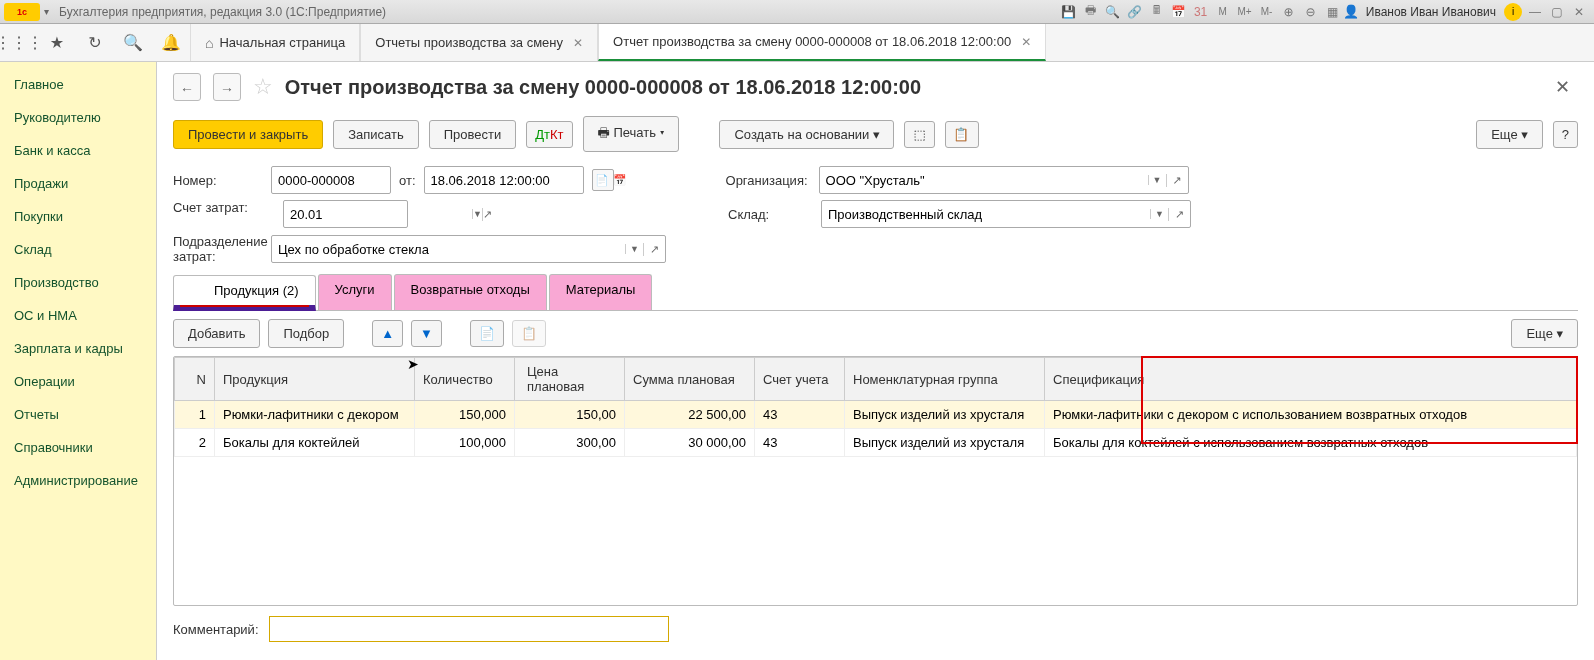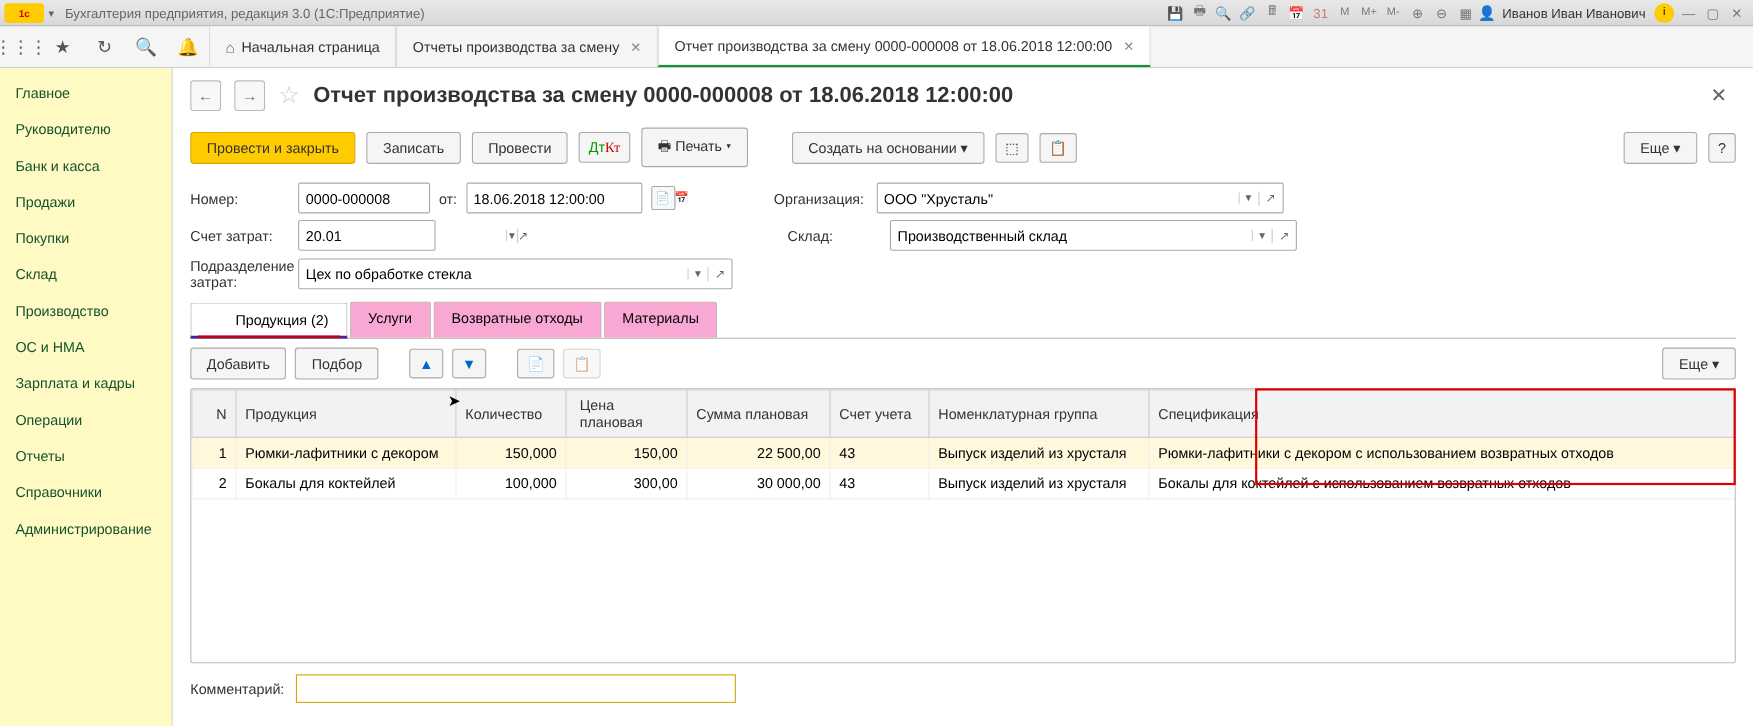--- a/index.html
+++ b/index.html
@@ -40,21 +40,21 @@
 .action-bar .spacer { flex: 1; }
 .label { color: #333; font-size: 13px; }
 .input-group { display: flex; align-items: center; border: 1px solid #aaa; border-radius: 2px; background: #fff; height: 28px; }
 .input-group input { border: none; outline: none; padding: 0 6px; flex: 1; font-size: 13px; background: transparent; height: 100%; }
 .input-group .drop { width: 18px; border-left: 1px solid #ccc; text-align: center; font-size: 9px; color: #666; cursor: pointer; }
 .input-group .ext { width: 22px; border-left: 1px solid #ccc; text-align: center; font-size: 11px; color: #666; cursor: pointer; }
 .cal-icon { width: 22px; height: 22px; border: 1px solid #aaa; border-radius: 2px; display: flex; align-items: center; justify-content: center; font-size: 11px; cursor: pointer; background: #f8f8f8; }
 
 .tabs { display: flex; border-bottom: 1px solid #bbb; margin-top: 10px; }
 .tabs .tab-item { padding: 7px 16px; border: 1px solid #bbb; border-bottom: none; background: #f9a8d4; margin-right: 2px; cursor: pointer; border-radius: 3px 3px 0 0; font-size: 13px; }
-.tabs .tab-item.active { background: #fff; border-bottom: 3px solid #4c1d95; position: relative; top: 1px; padding-left: 40px; }
+.tabs .tab-item.active { background: #fff; border-bottom: 6px solid #4c1d95; position: relative; top: 1px; padding-left: 40px; }
 .tabs .tab-item.active::after { content: ''; position: absolute; left: 6px; right: 6px; bottom: -2px; height: 2px; background: #c00; }
 
 .tab-toolbar { display: flex; align-items: center; gap: 8px; padding: 8px 0; }
 .tab-toolbar .tbsep { width: 12px; }
 
 .table-wrap { border: 1px solid #bbb; border-radius: 2px; height: 250px; overflow: auto; }
 table { width: 100%; border-collapse: collapse; }
 th { background: #f2f2f2; border: 1px solid #ccc; padding: 6px 8px; text-align: left; font-weight: normal; font-size: 13px; color: #333; }
 td { border: 1px solid #eee; padding: 6px 8px; font-size: 13px; }
 tr.selected td { background: #fff8dc; }
@@ -142,32 +142,32 @@
       <div class="nav-btn">→</div>
       <span class="star">☆</span>
       <span class="doc-title">Отчет производства за смену 0000-000008 от 18.06.2018 12:00:00</span>
       <span class="close-doc">✕</span>
     </div>
 
     <div class="action-bar">
       <button class="btn primary">Провести и закрыть</button>
       <button class="btn">Записать</button>
       <button class="btn">Провести</button>
-      <button class="btn icon-btn"><span style="color:#090;">Дт</span><span style="color:#c00;font-family:Liberation Serif, serif;">Кт</span></button>
+      <button class="btn icon-btn"><span style="color:#090;">Дт</span><span style="color:#c00;">Кт</span></button>
       <button class="btn">🖶 <span>Печать</span> ▾</button>
       <div style="width:20px;"></div>
       <button class="btn"><span>Создать на основании</span> ▾</button>
       <button class="btn icon-btn">⬚</button>
       <button class="btn icon-btn">📋</button>
       <span class="spacer"></span>
       <button class="btn"><span>Еще</span> ▾</button>
       <button class="btn icon-btn">?</button>
     </div>
 
-    <div style="display:flex; gap:30px; margin-bottom:6px; align-items:center;">
+    <div style="display:flex; gap:52px; margin-bottom:6px; align-items:center;">
       <div style="display:flex; align-items:center; gap:8px;">
         <span class="label" style="width:90px;">Номер:</span>
         <div class="input-group" style="width:120px;">
             <input value="0000-000008" style="">
           </div>
         <span class="label">от:</span>
         <div class="input-group" style="width:160px;">
           <input value="18.06.2018 12:00:00" style="">
           <span class="ext">📅</span>
         </div>
@@ -177,21 +177,21 @@
         <span class="label" style="width:85px;">Организация:</span>
         <div class="input-group" style="width:370px;">
           <input value="ООО &quot;Хрусталь&quot;" style="">
           <span class="drop">▼</span>
           <span class="ext">↗</span>
         </div>
       </div>
     </div>
 
     <div style="display:flex; gap:40px; margin-bottom:6px; align-items:center;">
-      <div style="display:flex; align-items:center; gap:8px;">
+      <div style="display:flex; gap:20px;">
         <span class="label" style="width:90px;">Счет затрат:</span>
         <div class="input-group" style="width:125px;">
           <input value="20.01" style="">
           <span class="drop">▼</span>
           <span class="ext">↗</span>
         </div>
       </div>
       <div style="display:flex; align-items:center; gap:8px; margin-left:280px;">
         <span class="label" style="width:85px;">Склад:</span>
         <div class="input-group" style="width:370px;">

